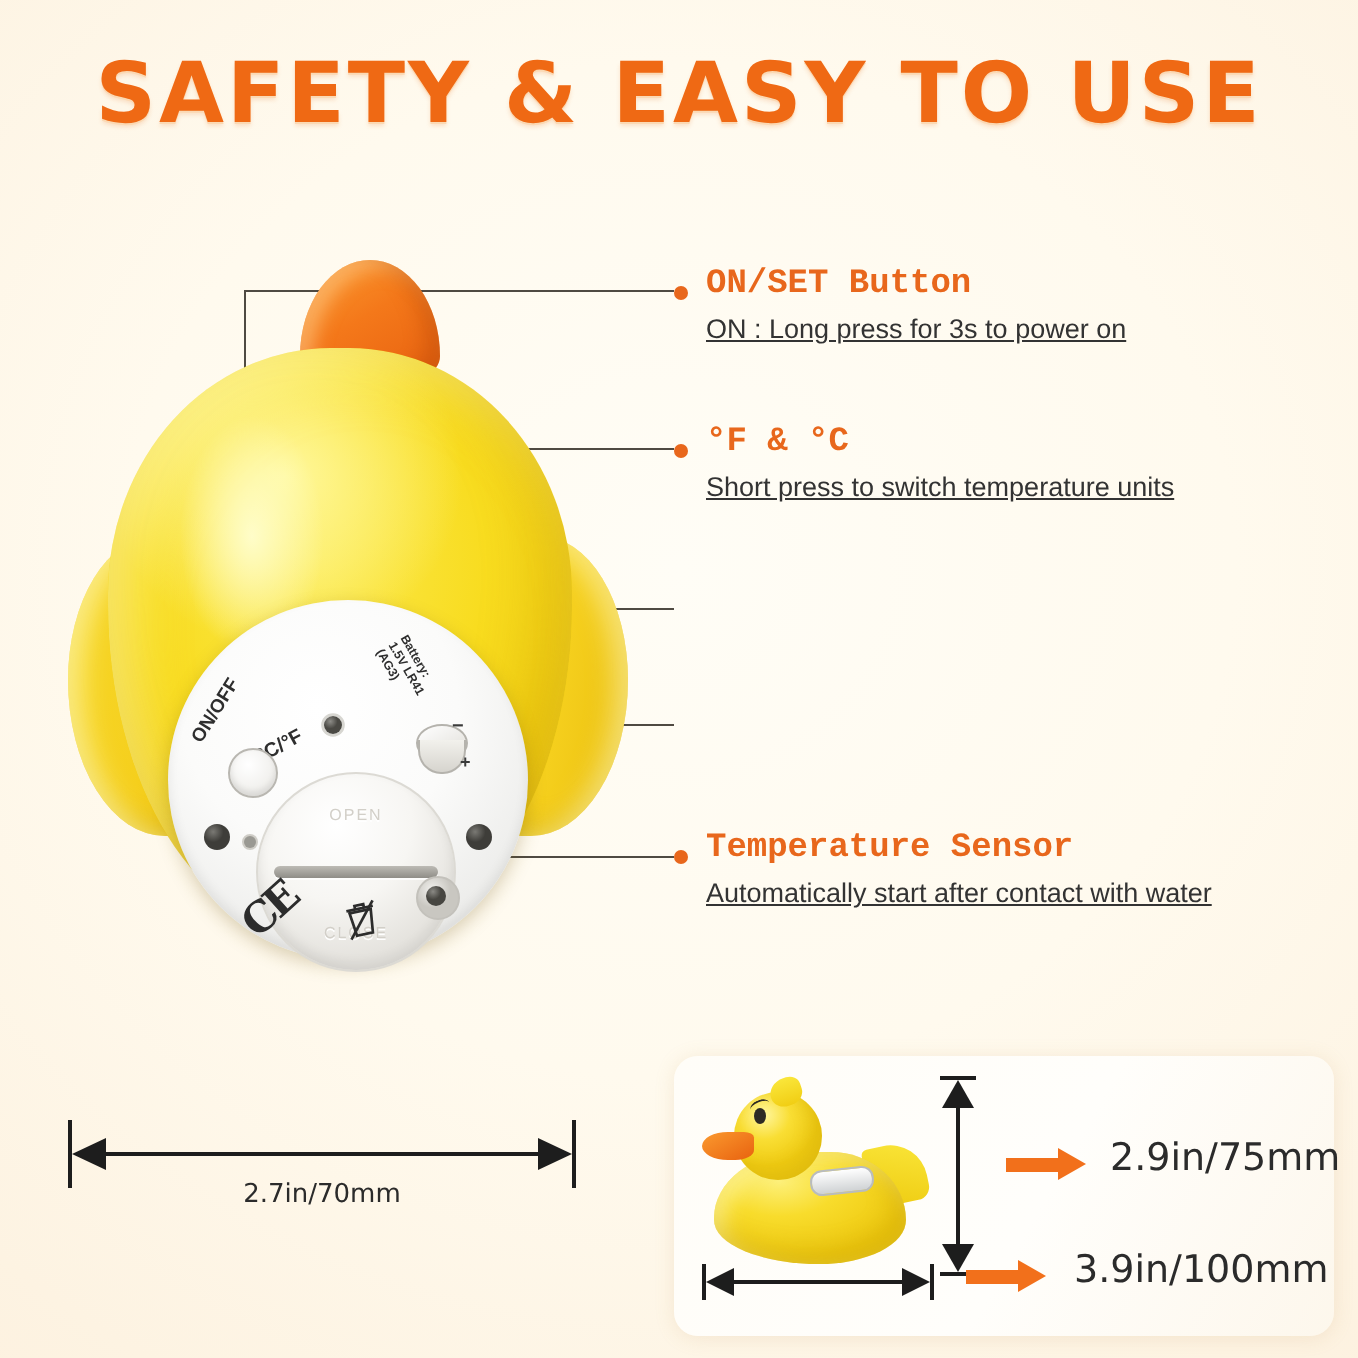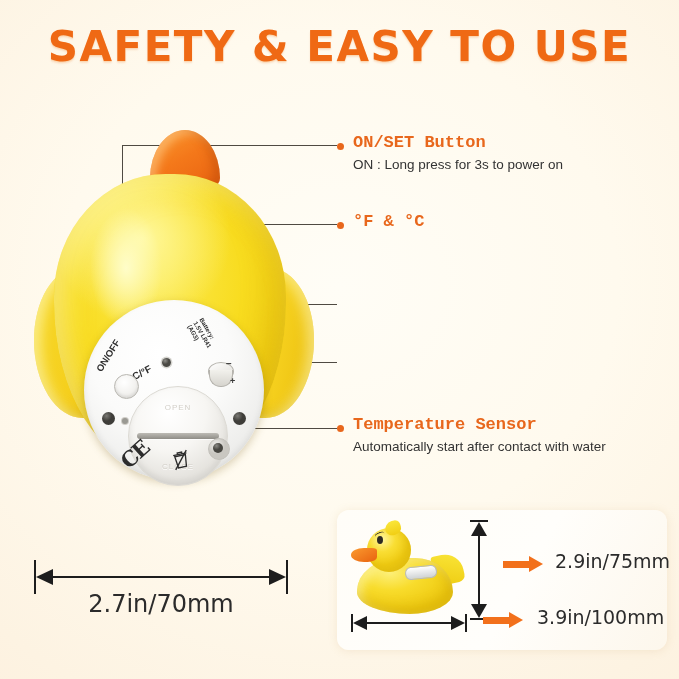--- a/index.html
+++ b/index.html
@@ -117,39 +117,39 @@
   .temp-sensor:after{content:"";position:absolute;left:4px;top:4px;width:10px;height:10px;
     border-radius:50%;background:radial-gradient(40% 40% at 35% 28%,#8a8984,#474641);}
   .mark{position:absolute;font-weight:700;color:#2c2c2c;}
   .ce-mark{left:36px;top:142px;font-size:21px;letter-spacing:-2px;transform:rotate(-42deg);
     font-family:"DejaVu Serif",serif;}
   .weee{left:88px;top:150px;width:18px;height:20px;transform:rotate(-12deg);}
   
   .callout{position:absolute;}
   .c-title{font-size:17px;font-weight:700;color:#e8671c;line-height:22px;white-space:nowrap;
     font-family:Liberation Mono, monospace;}
-  .c-sub{font-size:13.5px;color:#333;line-height:18.5px;white-space:nowrap;margin-top:2px;}
+  .c-sub{font-size:13.5px;color:#333;line-height:18.5px;white-space:nowrap;margin-top:2px;text-decoration:underline;}
   .bullet{position:absolute;width:7px;height:7px;border-radius:50%;background:#e8671c;}
   
   .lead{position:absolute;background:#4f4a42;}
   .lead.h{height:1.3px;}
   .lead.v{width:1.3px;}
   
   #dim-width{position:absolute;left:34px;top:560px;width:254px;height:56px;}
   .tick{position:absolute;width:1.6px;height:34px;background:#1d1d1d;top:0;}
   .dimline{position:absolute;left:8px;top:16px;width:238px;height:1.6px;background:#1d1d1d;}
   .arw{position:absolute;top:9px;width:0;height:0;border-top:8px solid transparent;
     border-bottom:8px solid transparent;}
   .arw.l{left:2px;border-right:17px solid #1d1d1d;}
   .arw.r{right:2px;border-left:17px solid #1d1d1d;}
   #dim-width .lbl{position:absolute;left:0;top:30px;width:254px;text-align:center;
-    font-size:24px;color:#2b2b2b;font-family:"DejaVu Sans",sans-serif;}
+    font-size:13px;color:#2b2b2b;font-family:"DejaVu Sans",sans-serif;}
   
   #inset{
-    position:absolute;left:337px;top:510px;width:330px;height:140px;border-radius:12px;
+    position:absolute;left:337px;top:528px;width:330px;height:140px;border-radius:12px;
     background:linear-gradient(120deg,#fffdf8 0%,#fffefb 55%,#fdf7ec 100%);
     box-shadow:0 1px 10px rgba(190,150,90,.16);
   }
   
   #sduck{position:absolute;left:18px;top:14px;width:104px;height:92px;}
   .sd-body{position:absolute;left:2px;top:34px;width:96px;height:56px;
     background:radial-gradient(70% 70% at 34% 26%,#fdf07a 0%,#f8dc2c 45%,#eec90f 100%);
     border-radius:46% 40% 46% 56%/60% 62% 40% 40%;
     box-shadow:inset -6px -6px 12px rgba(180,140,0,.28), inset 5px 4px 10px rgba(255,252,190,.55);}
   .sd-tail{position:absolute;right:-4px;top:30px;width:30px;height:30px;
@@ -267,20 +267,21 @@
     <div style="margin-left:16px;">
       <div class="c-title">ON/SET Button</div>
       <div class="c-sub">ON : Long press for 3s to power on</div>
     </div>
   </div>
 
   <div class="callout" style="left:337px;top:211px;">
     <div class="bullet" style="left:0;top:11px;"></div>
     <div style="margin-left:16px;">
       <div class="c-title">°F &amp; °C</div>
+      <div class="c-sub">Short press to switch temperature units</div>
     </div>
   </div>
 
 
 
   <div class="callout" style="left:337px;top:414px;">
     <div class="bullet" style="left:0;top:11px;"></div>
     <div style="margin-left:16px;">
       <div class="c-title">Temperature Sensor</div>
       <div class="c-sub">Automatically start after contact with water</div>

